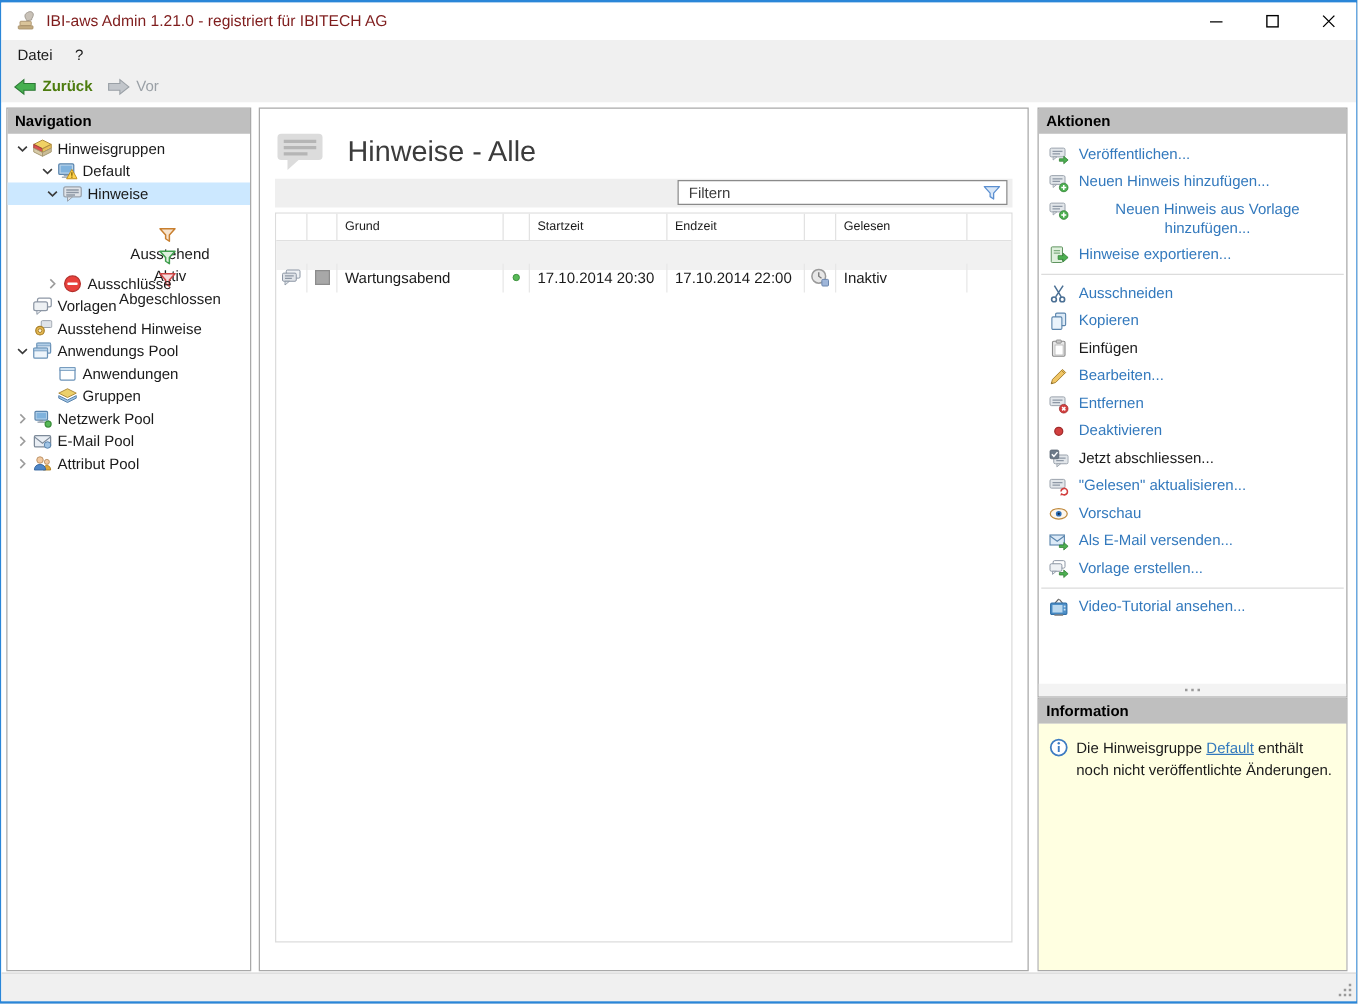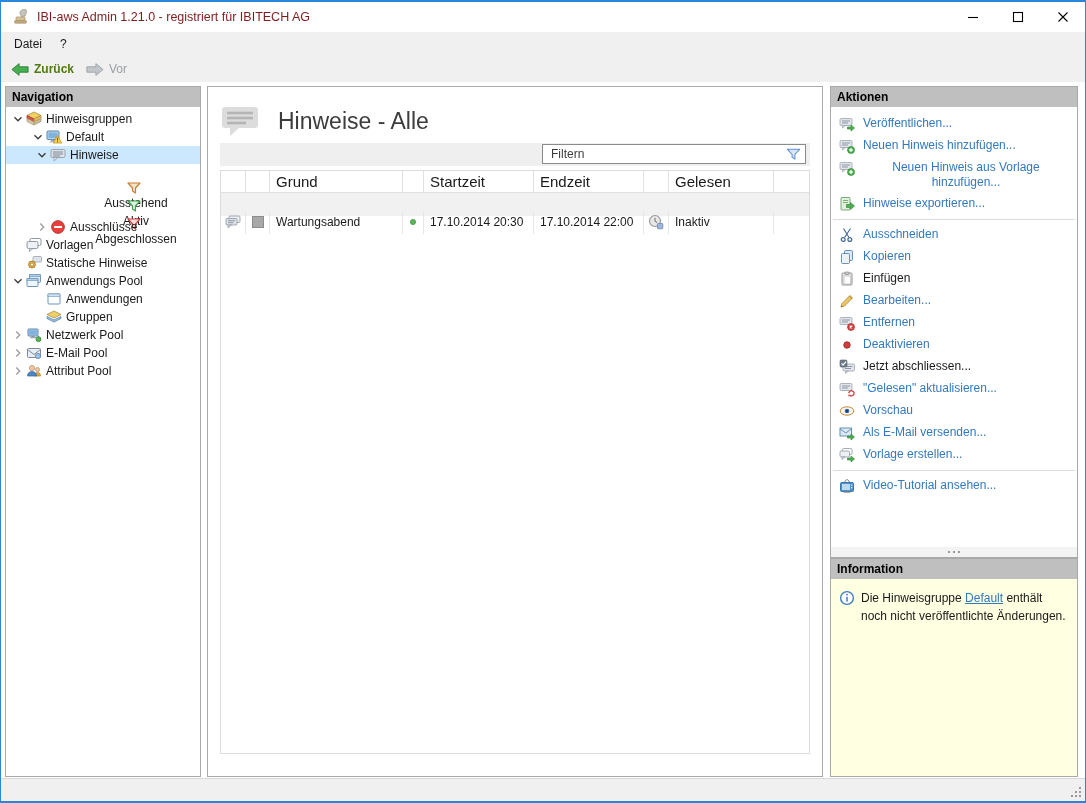--- a/index.html
+++ b/index.html
@@ -41,21 +41,21 @@
   .main-header{display:flex;align-items:center;padding:12px 0 0 12px;height:44px;}
   .main-title{font-size:23px;color:#3c3c3c;margin-left:18px;}
   .filter-band{position:absolute;left:12px;right:12px;top:56px;height:23px;background:#efefef;}
   .filter-box{position:absolute;right:4px;top:1px;width:264px;height:20px;box-sizing:border-box;border:1px solid #8a8a8a;background:#fff;}
   .filter-box input{position:absolute;left:0;top:0;width:100%;height:100%;border:none;outline:none;box-sizing:border-box;
     padding:0 24px 0 8px;font-size:12px;font-family:"Liberation Sans",sans-serif;color:#1a1a1a;background:transparent;}
   .filter-box input::placeholder{color:#3c3c3c;opacity:1;}
   .funnel{position:absolute;right:4px;top:2px;width:15px;height:15px;}
   .table{position:absolute;left:12px;right:12px;top:83px;bottom:22px;border:1px solid #dcdcdc;background:#fff;box-sizing:border-box;}
   .thead{display:flex;height:21px;border-bottom:1px solid #e0e0e0;background:#fff;}
-  .thead .cell{font-size:15px;color:#1a1a1a;line-height:21px;padding-left:6px;box-sizing:border-box;border-right:1px solid #e2e2e2;overflow:hidden;}
+  .thead .cell{font-size:10px;color:#1a1a1a;line-height:21px;padding-left:6px;box-sizing:border-box;border-right:1px solid #e2e2e2;overflow:hidden;}
   .trow{display:flex;height:23px;background:#f1f1f1;align-items:center;}
   .trow .cell{box-sizing:border-box;border-right:1px solid #e7e7e7;height:100%;display:flex;align-items:center;padding-left:6px;
     font-size:12px;color:#1a1a1a;overflow:hidden;margin-top:35px;}
   .c-i1{width:25px;} .c-i2{width:24px;} .c-grund{width:133px;} .c-dot{width:21px;}
   .c-start{width:110px;} .c-end{width:110px;} .c-gicon{width:25px;} .c-gelesen{width:105px;} .c-fill{flex:1;border-right:none !important;}
   .cell.icon-cell{justify-content:center;padding-left:0;}
   
   .actions-list{padding:6px 0 0 0;}
   .action-row{display:flex;align-items:flex-start;gap:8px;padding:3px 8px;cursor:default;text-align:center;}
   .aicon{width:16px;height:16px;flex:none;margin-top:0;}
@@ -252,21 +252,21 @@
           <span class="chev"></span>
           <span class="ticon">
               <svg width="16" height="16" viewBox="0 0 16 16">
             <rect x="7" y="1.5" width="8.5" height="5.5" rx="1" fill="#dfe3e8" stroke="#9aa2ac" stroke-width="0.8"></rect>
             <rect x="2.2" y="8.7" width="7.6" height="1.6" fill="#e6b84f" transform="rotate(45 6 9.5)"></rect>
             <rect x="2.2" y="8.7" width="7.6" height="1.6" fill="#e6b84f" transform="rotate(-45 6 9.5)"></rect>
             <circle cx="6" cy="9.5" r="3.4" fill="#e6b84f" stroke="#a8812d"></circle>
             <circle cx="6" cy="9.5" r="1.5" fill="#fff7e0" stroke="#a8812d" stroke-width="0.8"></circle>
           </svg>
             </span>
-          <span class="tlabel">Statische Hinweise</span>
+          <span class="tlabel">Ausstehend Hinweise</span>
         </div>
 
         <div class="tree-row lv0">
           <span class="chev">
               <svg width="14" height="14" viewBox="0 0 16 16">
                 <path d="M4 6l4 4 4-4" fill="none" stroke="#3c3c3c" stroke-width="1.5"></path>
               </svg>
             </span>
           <span class="ticon">
               <svg width="16" height="16" viewBox="0 0 16 16">

